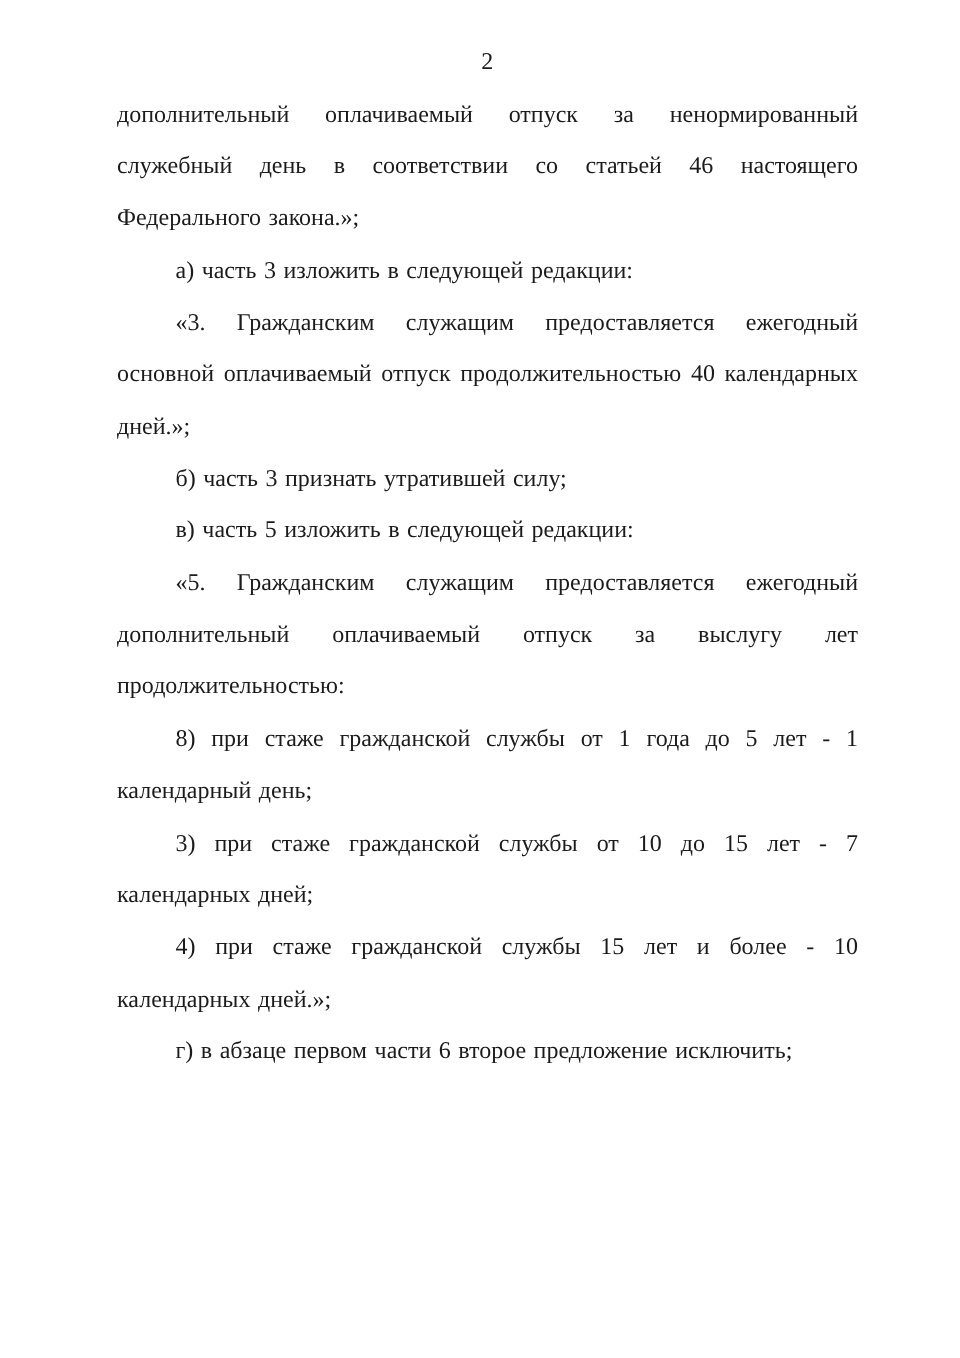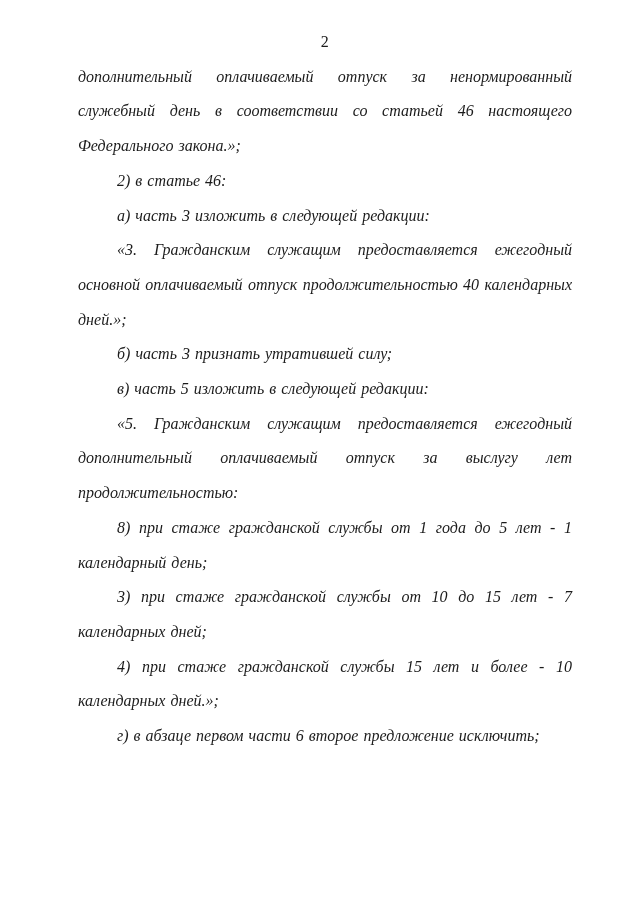--- a/index.html
+++ b/index.html
@@ -28,35 +28,33 @@
     letter-spacing: 0.3px;
   }
   .doc-body p {
     margin: 0;
     font-size: 16px;
     line-height: 34.7px;
     text-align: justify;
     text-align-last: left;
     text-indent: 39px;
     word-spacing: 1px;
-    font-style: italic;
   }
   .doc-body p.no-indent {
     text-indent: 0;
   }
 </style>
 </head>
 <body>
 
 <div class="page">
   <div class="page-number">2</div>
 
   <div class="doc-body">
     <p class="no-indent">дополнительный оплачиваемый отпуск за ненормированный служебный день в соответствии со статьей 46 настоящего Федерального закона.»;</p>
-    <p>2) в статье 46:</p>
     <p>а) часть 3 изложить в следующей редакции:</p>
     <p>«3. Гражданским служащим предоставляется ежегодный основной оплачиваемый отпуск продолжительностью 40 календарных дней.»;</p>
     <p>б) часть 3 признать утратившей силу;</p>
     <p>в) часть 5 изложить в следующей редакции:</p>
     <p>«5. Гражданским служащим предоставляется ежегодный дополнительный оплачиваемый отпуск за выслугу лет продолжительностью:</p>
     <p>8) при стаже гражданской службы от 1 года до 5 лет - 1 календарный день;</p>
     <p>3) при стаже гражданской службы от 10 до 15 лет - 7 календарных дней;</p>
     <p>4) при стаже гражданской службы 15 лет и более - 10 календарных дней.»;</p>
     <p>г) в абзаце первом части 6 второе предложение исключить;</p>
   </div>

